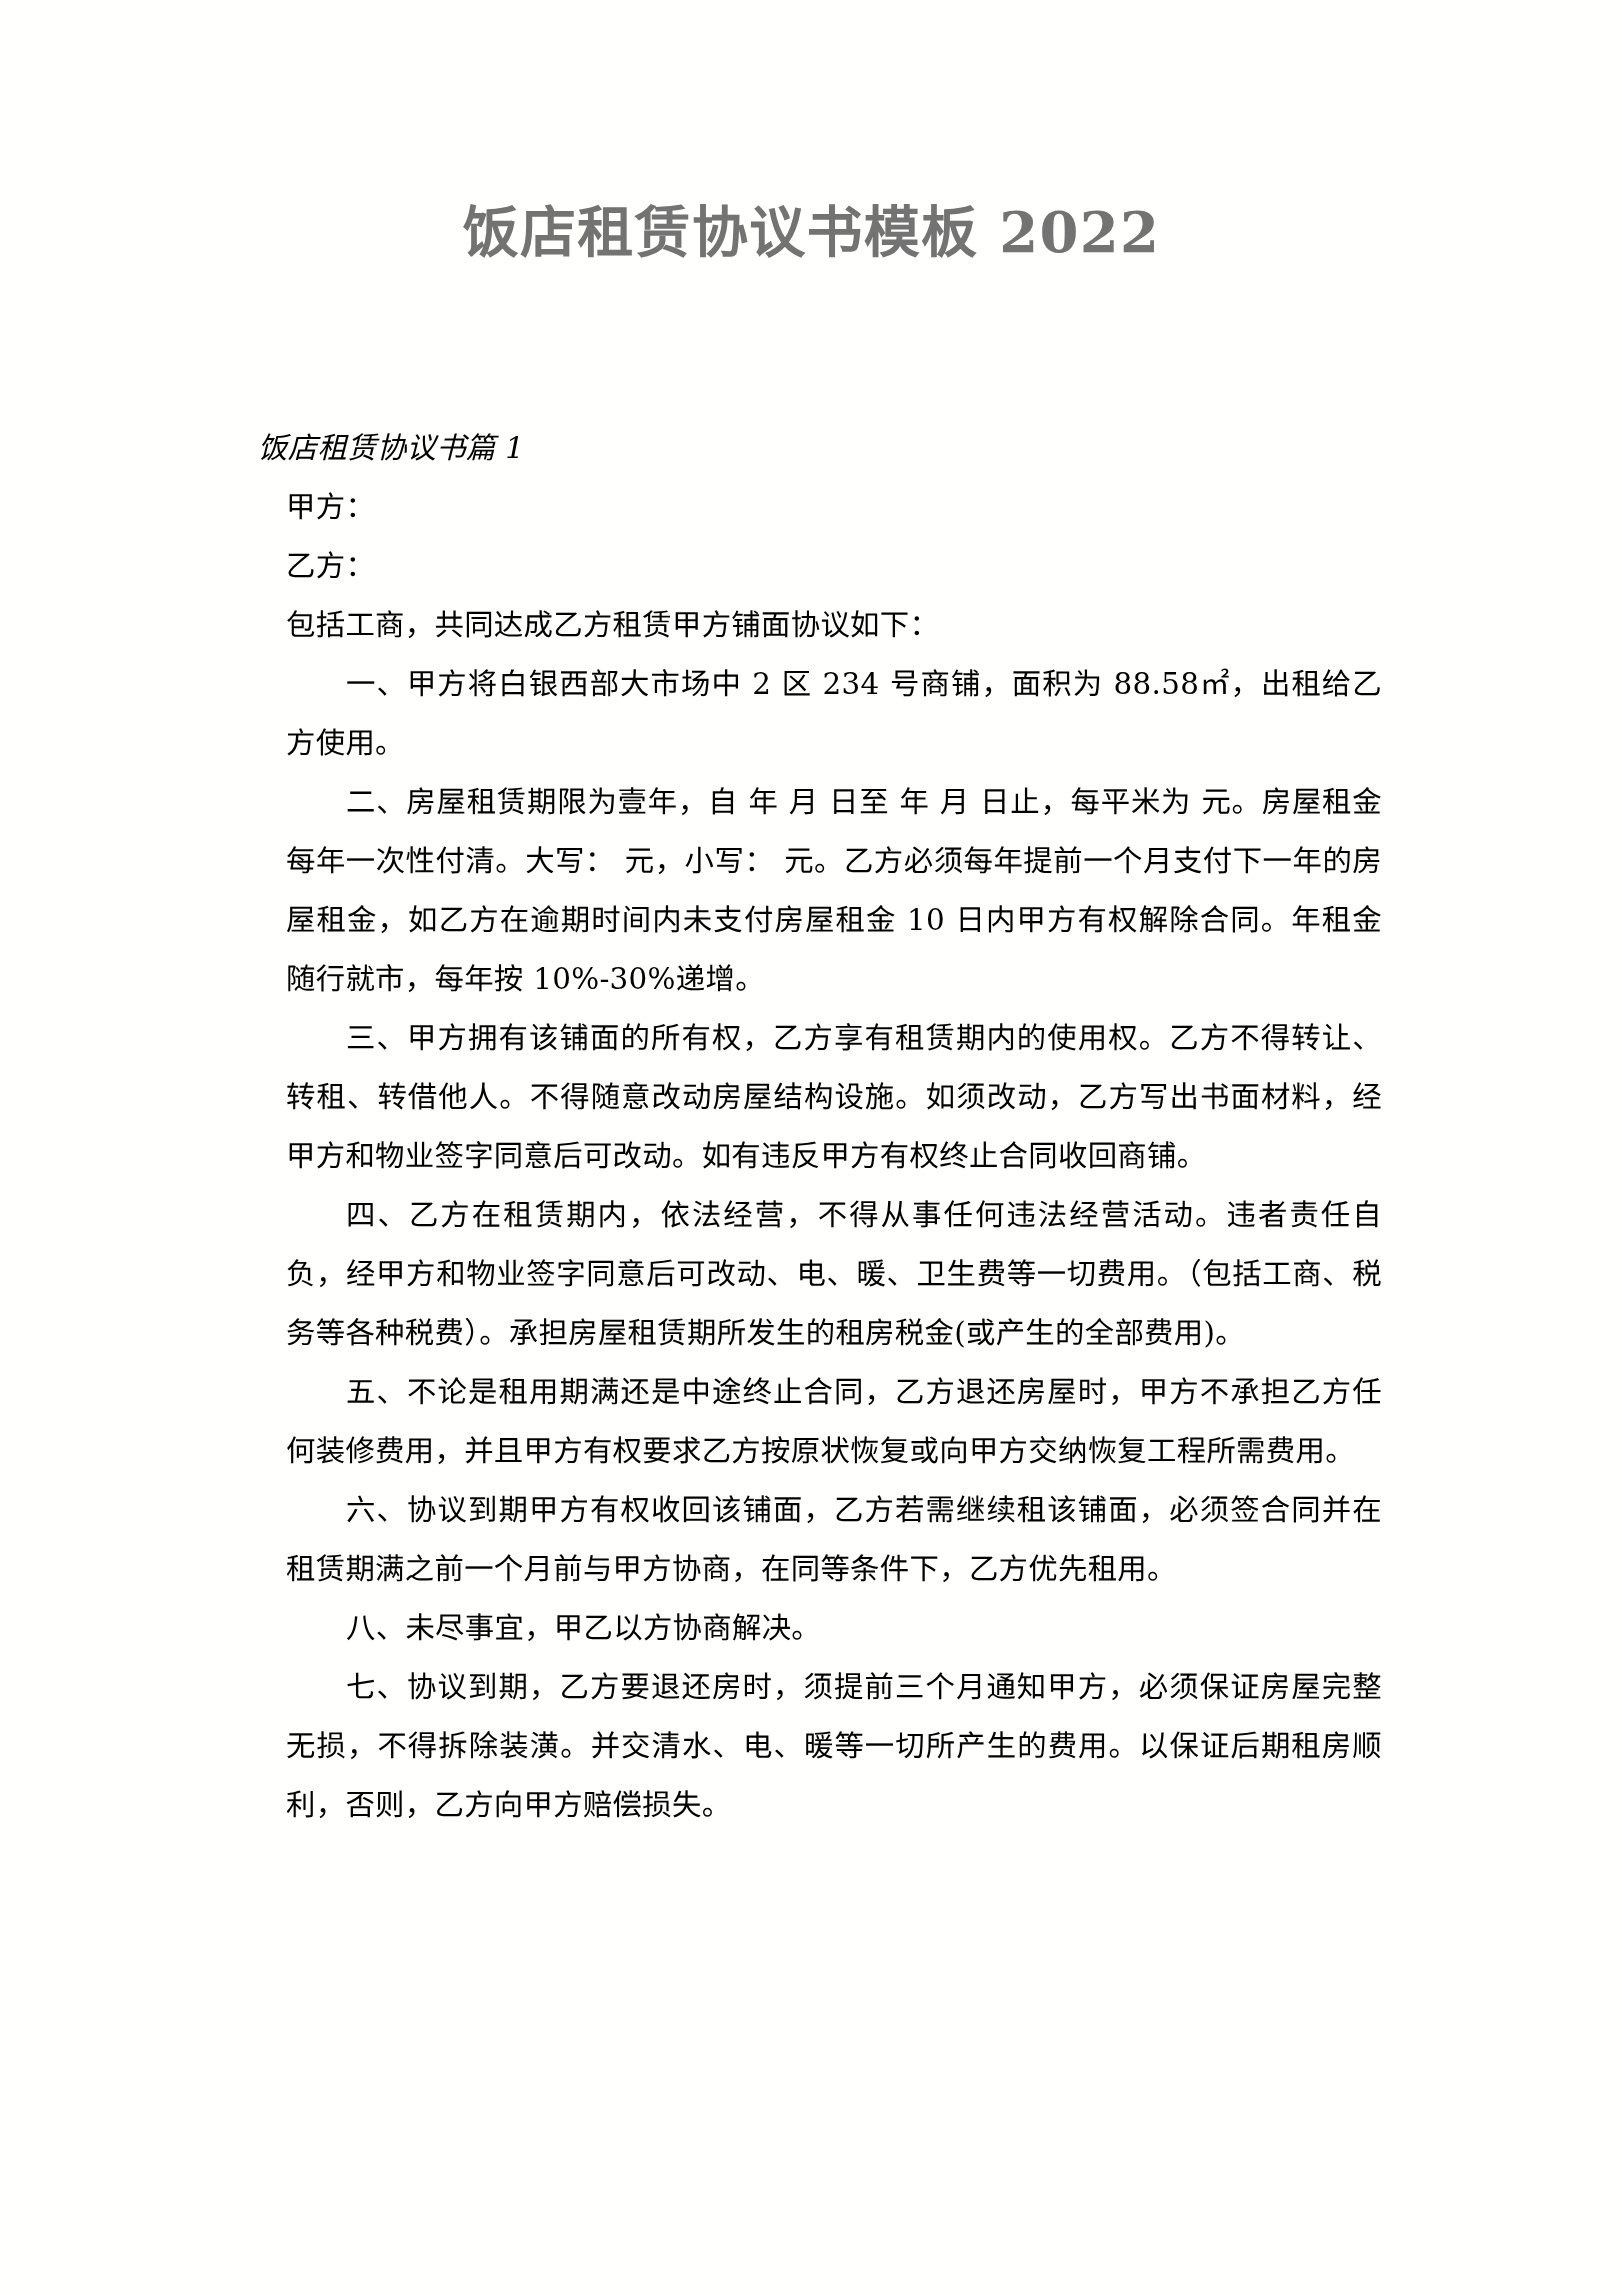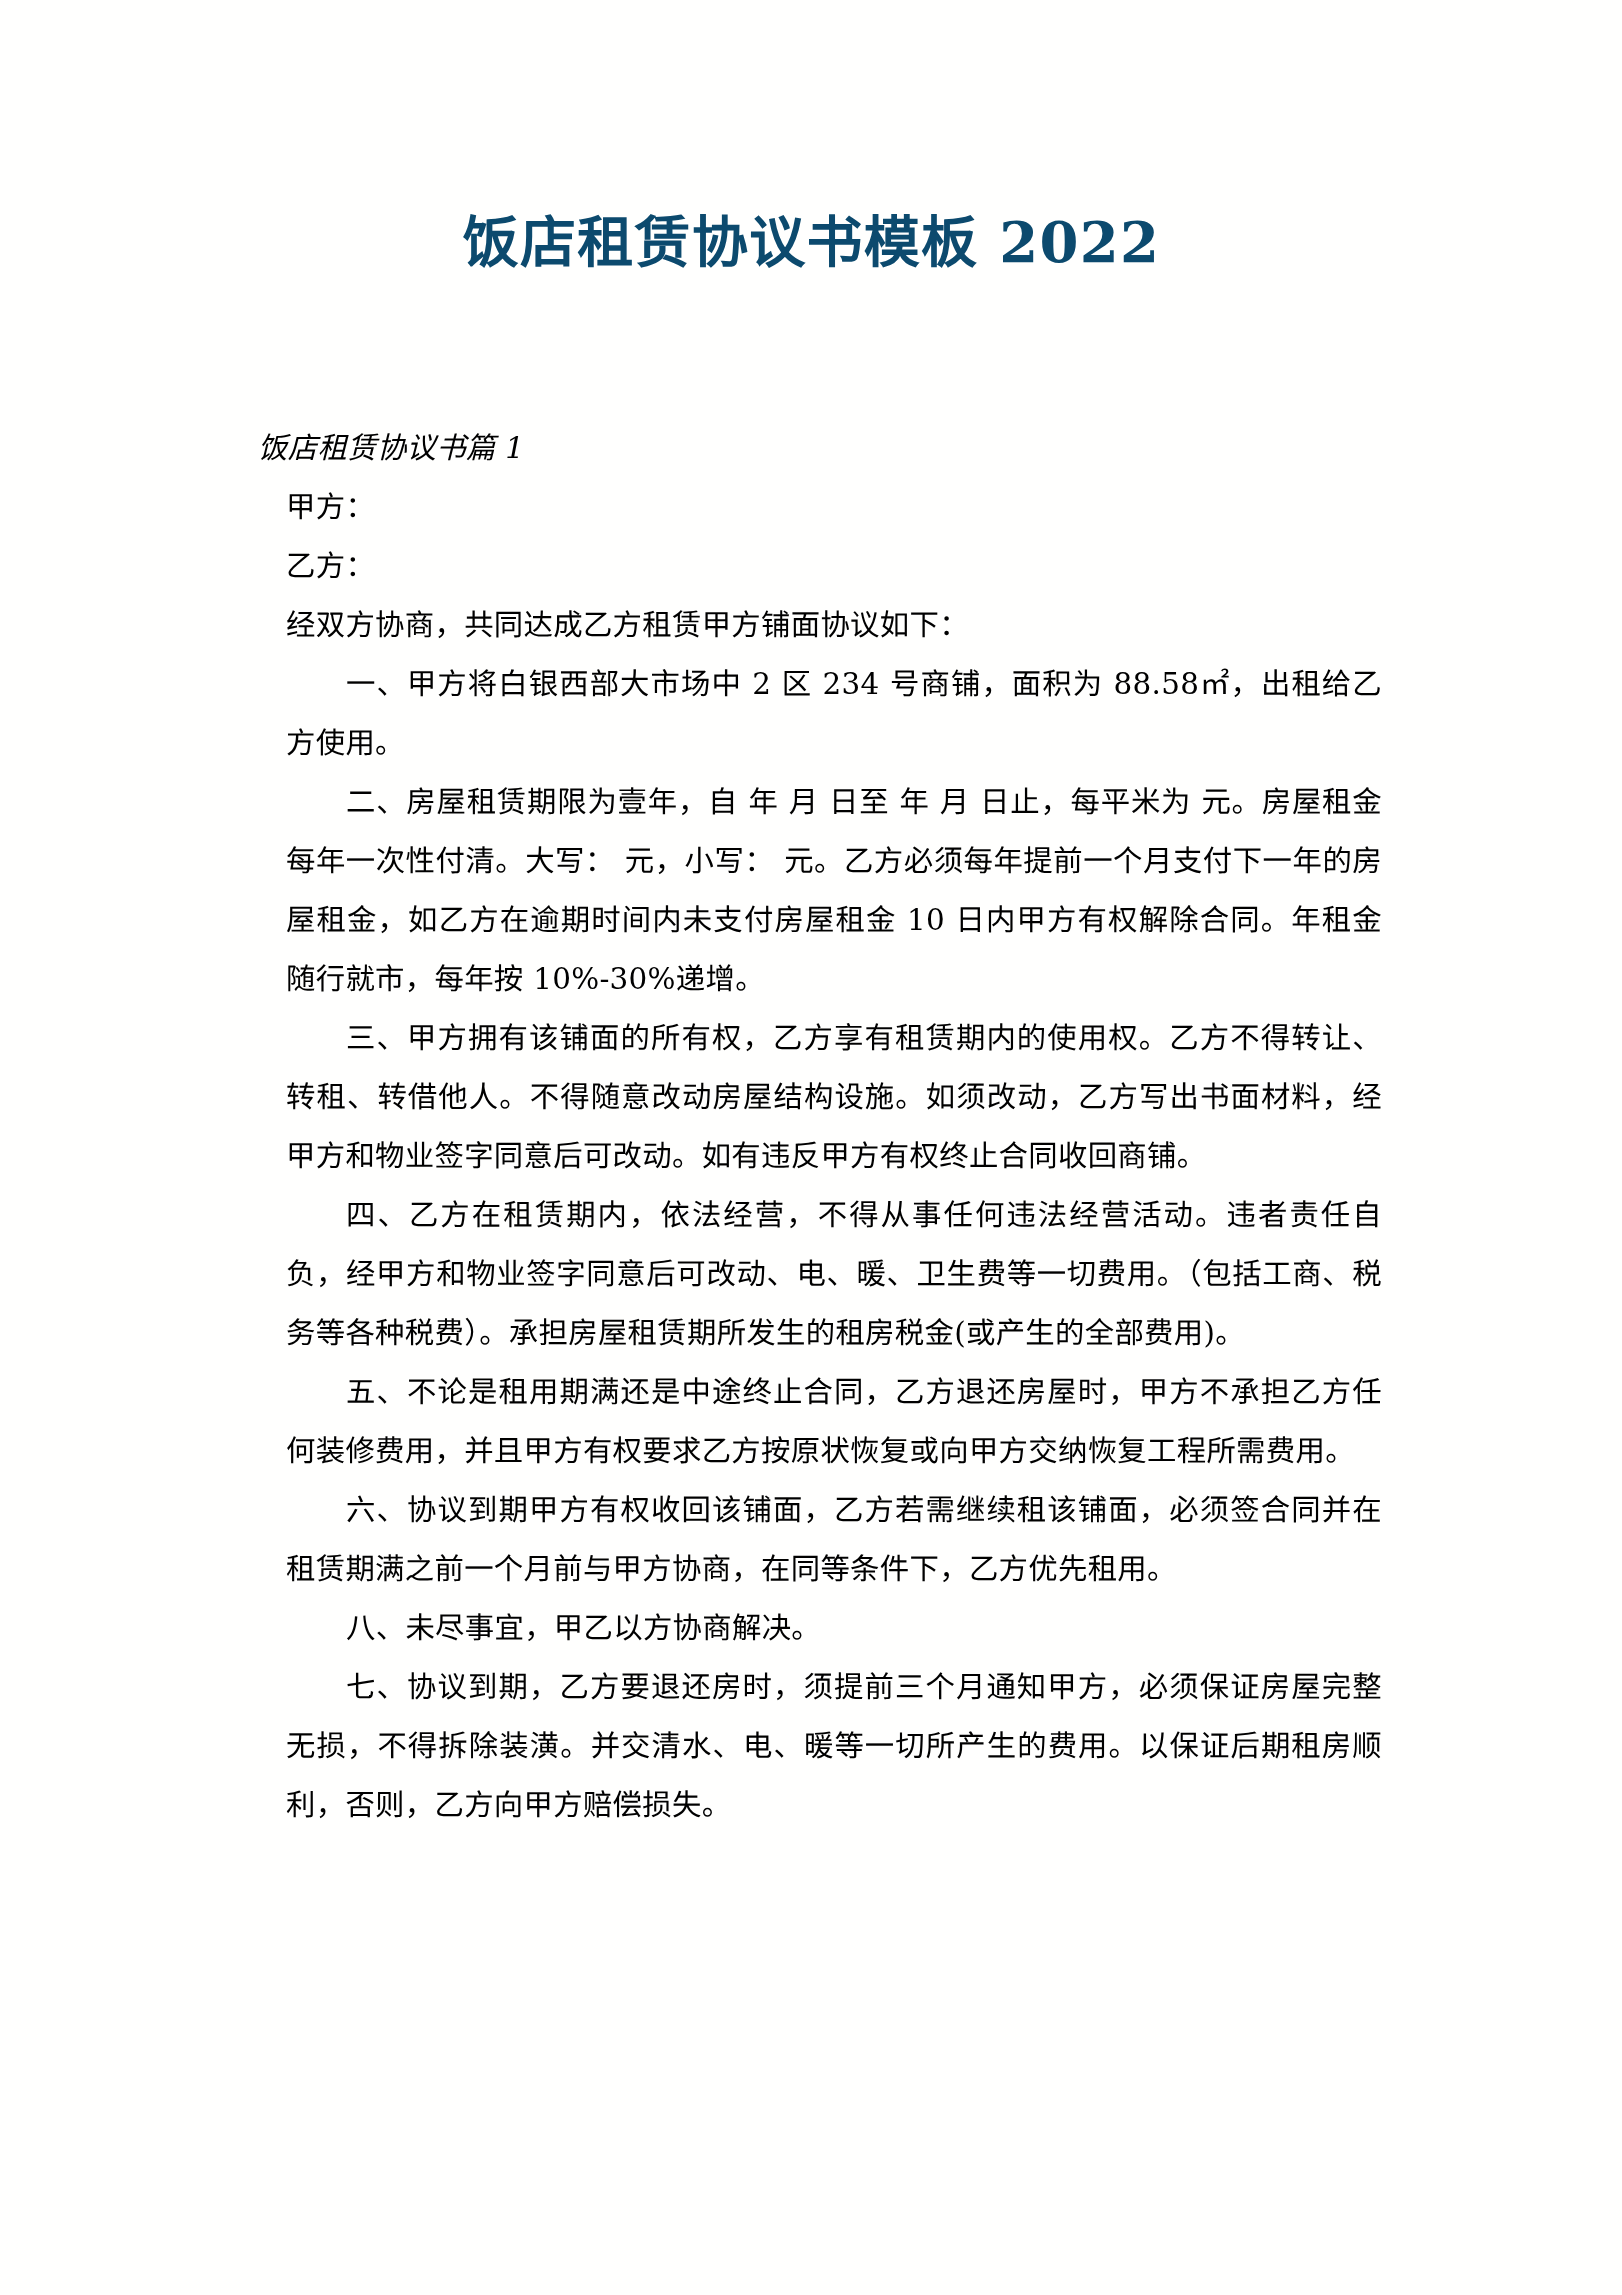--- a/index.html
+++ b/index.html
@@ -18,28 +18,28 @@
     height: 2295px;
     margin: 0 auto;
     background: #fffffe;
     box-sizing: border-box;
     overflow: hidden;
   }
   .doc-title {
     position: absolute;
     left: 0;
     right: 0;
-    top: 171px;
+    top: 161px;
     text-align: center;
     font-family: "DejaVu Serif", "Liberation Serif", serif;
     font-weight: bold;
     font-size: 56px;
     line-height: 1.18;
     letter-spacing: 1.3px;
-    color: #0c4a6e;
+    color: #737373;
   }
   .body-block {
     position: absolute;
     left: 258px;
     top: 419px;
     width: 1124px;
   }
   .para {
     font-family: "DejaVu Serif", "Liberation Serif", serif;
     font-size: 29.4px;
@@ -74,21 +74,21 @@
   <h1 class="doc-title">饭店租赁协议书模板 2022</h1>
 
   <div class="body-block">
 
     <p class="para p-head">饭店租赁协议书篇 1</p>
 
     <p class="para p-flush">甲方：</p>
 
     <p class="para p-flush">乙方：</p>
 
-    <p class="para p-flush">经双方协商，共同达成乙方租赁甲方铺面协议如下：</p>
+    <p class="para p-flush">包括工商，共同达成乙方租赁甲方铺面协议如下：</p>
 
     <p class="para p-indent">一、甲方将白银西部大市场中 2 区 234 号商铺，面积为 88.58㎡，出租给乙方使用。</p>
 
     <p class="para p-indent">二、房屋租赁期限为壹年，自 年 月 日至 年 月 日止，每平米为 元。房屋租金每年一次性付清。大写： 元，小写： 元。乙方必须每年提前一个月支付下一年的房屋租金，如乙方在逾期时间内未支付房屋租金 10 日内甲方有权解除合同。年租金随行就市，每年按 10%-30%递增。</p>
 
     <p class="para p-indent">三、甲方拥有该铺面的所有权，乙方享有租赁期内的使用权。乙方不得转让、转租、转借他人。不得随意改动房屋结构设施。如须改动，乙方写出书面材料，经甲方和物业签字同意后可改动。如有违反甲方有权终止合同收回商铺。</p>
 
     <p class="para p-indent">四、乙方在租赁期内，依法经营，不得从事任何违法经营活动。违者责任自负，经甲方和物业签字同意后可改动、电、暖、卫生费等一切费用。（包括工商、税务等各种税费）。承担房屋租赁期所发生的租房税金(或产生的全部费用)。</p>
 
     <p class="para p-indent">五、不论是租用期满还是中途终止合同，乙方退还房屋时，甲方不承担乙方任何装修费用，并且甲方有权要求乙方按原状恢复或向甲方交纳恢复工程所需费用。</p>

